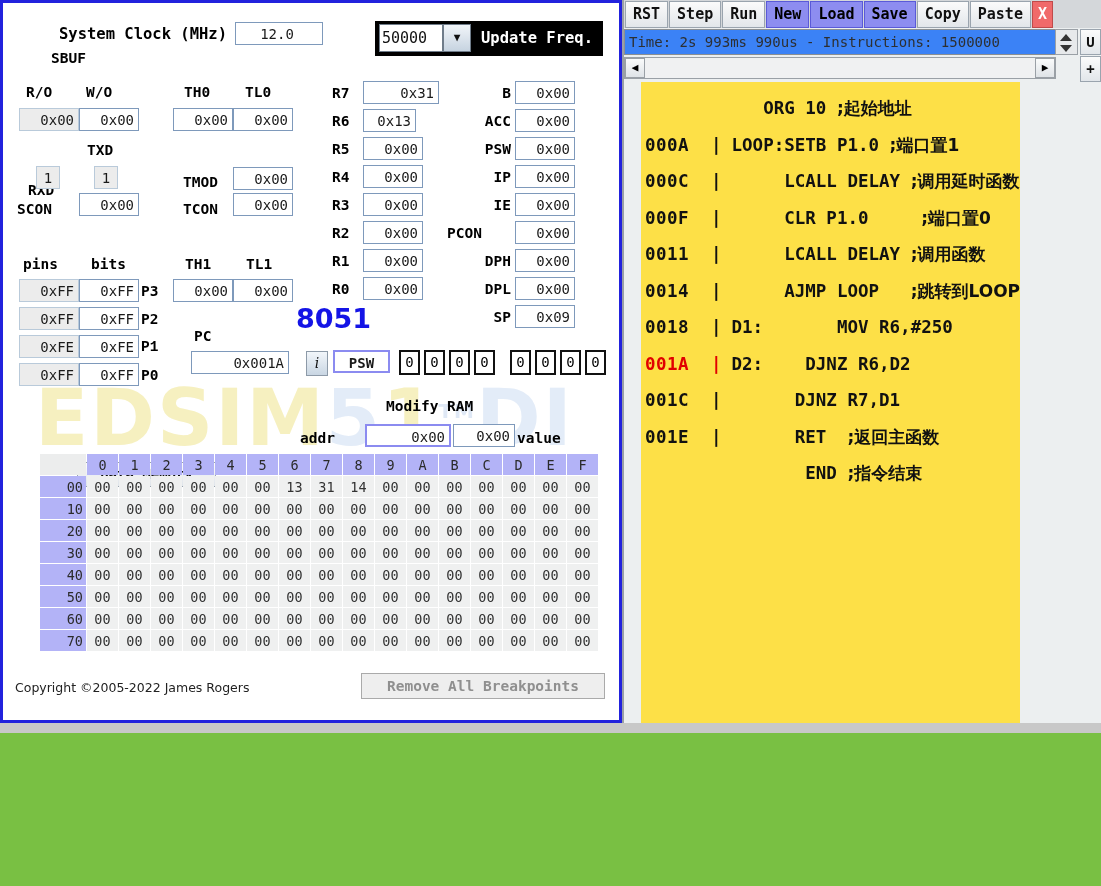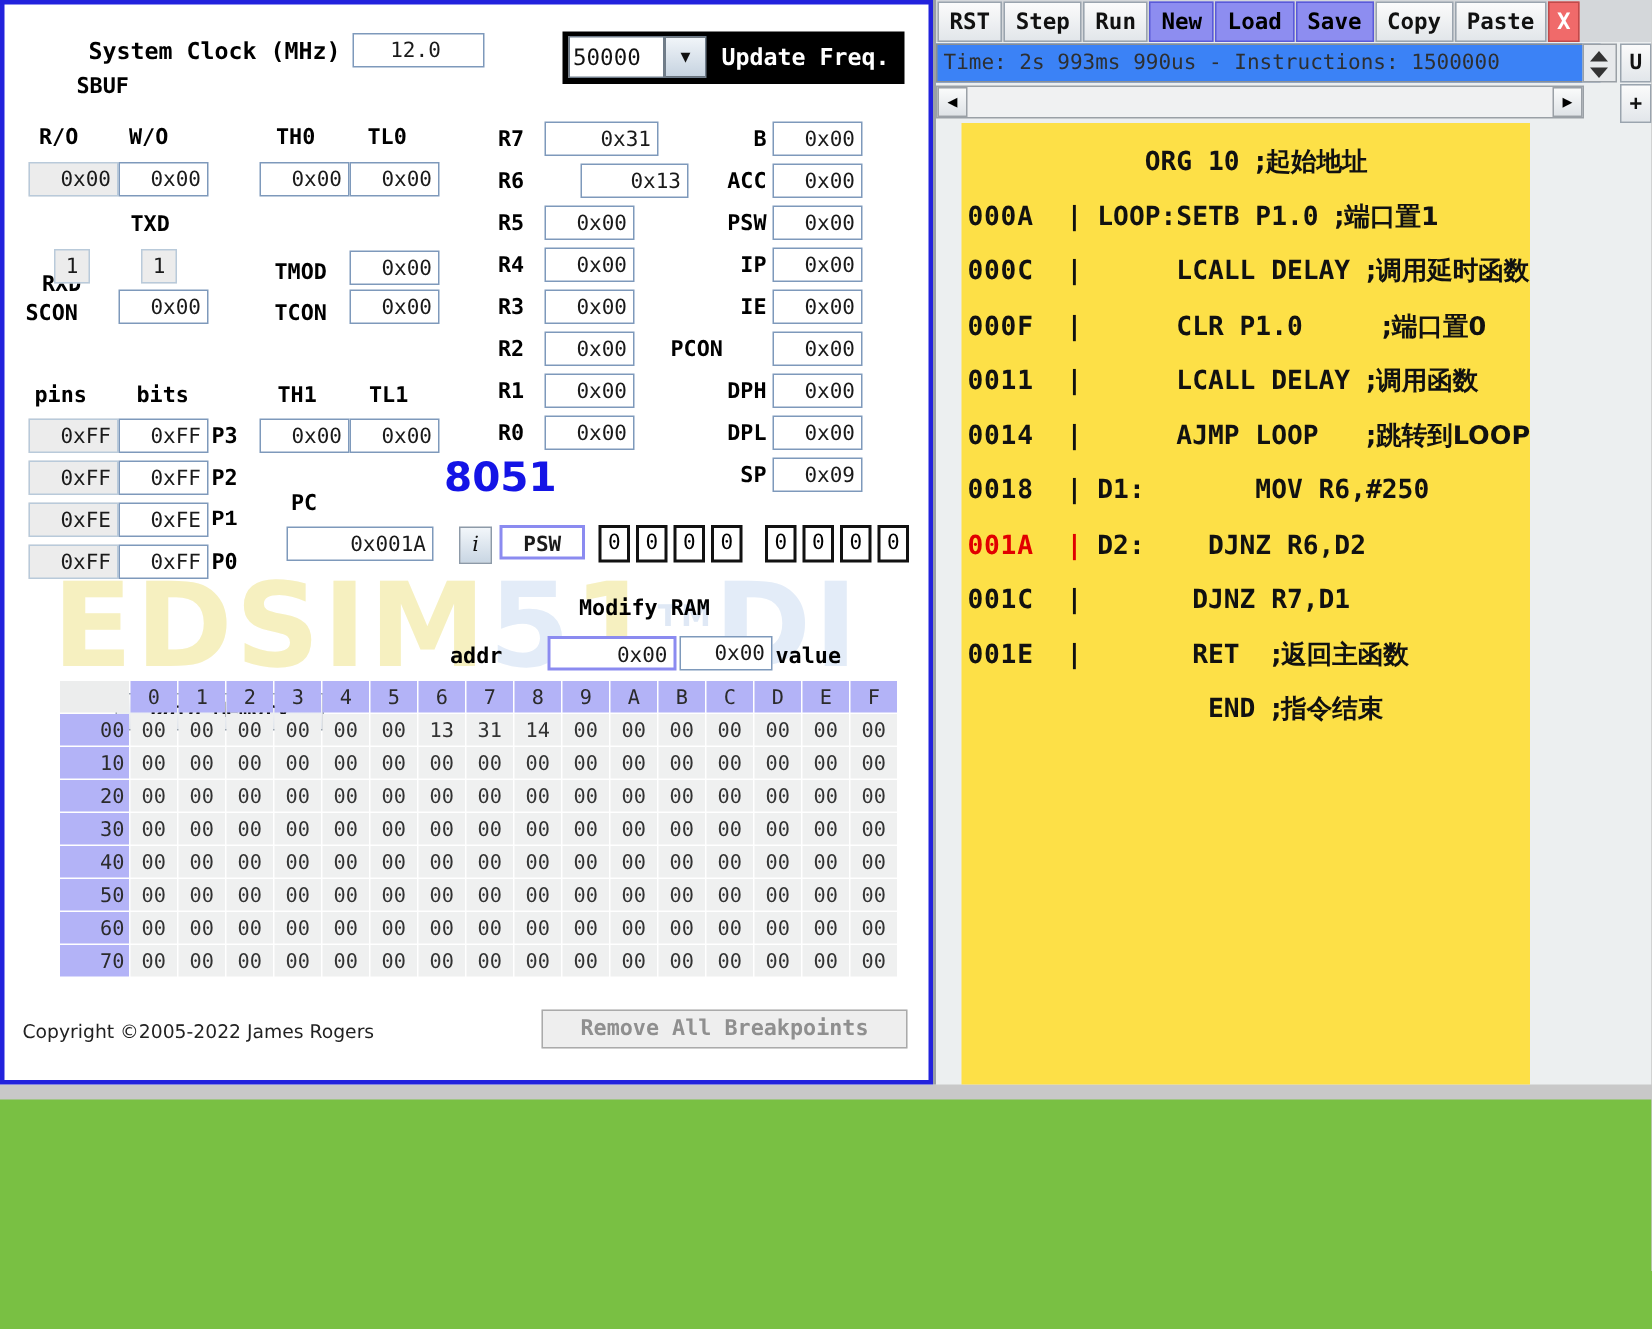--- a/index.html
+++ b/index.html
@@ -250,21 +250,21 @@
           <div class="lbl" style="left:138px; top:336px;font-family:Liberation Mono, monospace;">P1</div>
           <div class="fld ro" style="left:16px; top:360px; width:60px;">0xFF</div>
           <div class="fld" style="left:76px; top:360px; width:60px;">0xFF</div>
           <div class="lbl" style="left:138px; top:364px;">P0</div>
         </div>
 
       <div id="regs-area">
           <div class="lbl" style="left:329px; top:82px;text-align:center;">R7</div>
           <div class="fld" style="left:360px; top:78px; width:76px;">0x31</div>
           <div class="lbl" style="left:329px; top:110px;">R6</div>
-          <div class="fld" style="left:360px; top:106px; width:72px;margin-left:24px;">0x13</div>
+          <div class="fld" style="left:360px; top:106px; width:53px;">0x13</div>
           <div class="lbl" style="left:329px; top:138px;">R5</div>
           <div class="fld" style="left:360px; top:134px; width:60px;">0x00</div>
           <div class="lbl" style="left:329px; top:166px;">R4</div>
           <div class="fld" style="left:360px; top:162px; width:60px;">0x00</div>
           <div class="lbl" style="left:329px; top:194px;">R3</div>
           <div class="fld" style="left:360px; top:190px; width:60px;">0x00</div>
           <div class="lbl" style="left:329px; top:222px;">R2</div>
           <div class="fld" style="left:360px; top:218px; width:60px;">0x00</div>
           <div class="lbl" style="left:329px; top:250px;">R1</div>
           <div class="fld" style="left:360px; top:246px; width:60px;">0x00</div>

